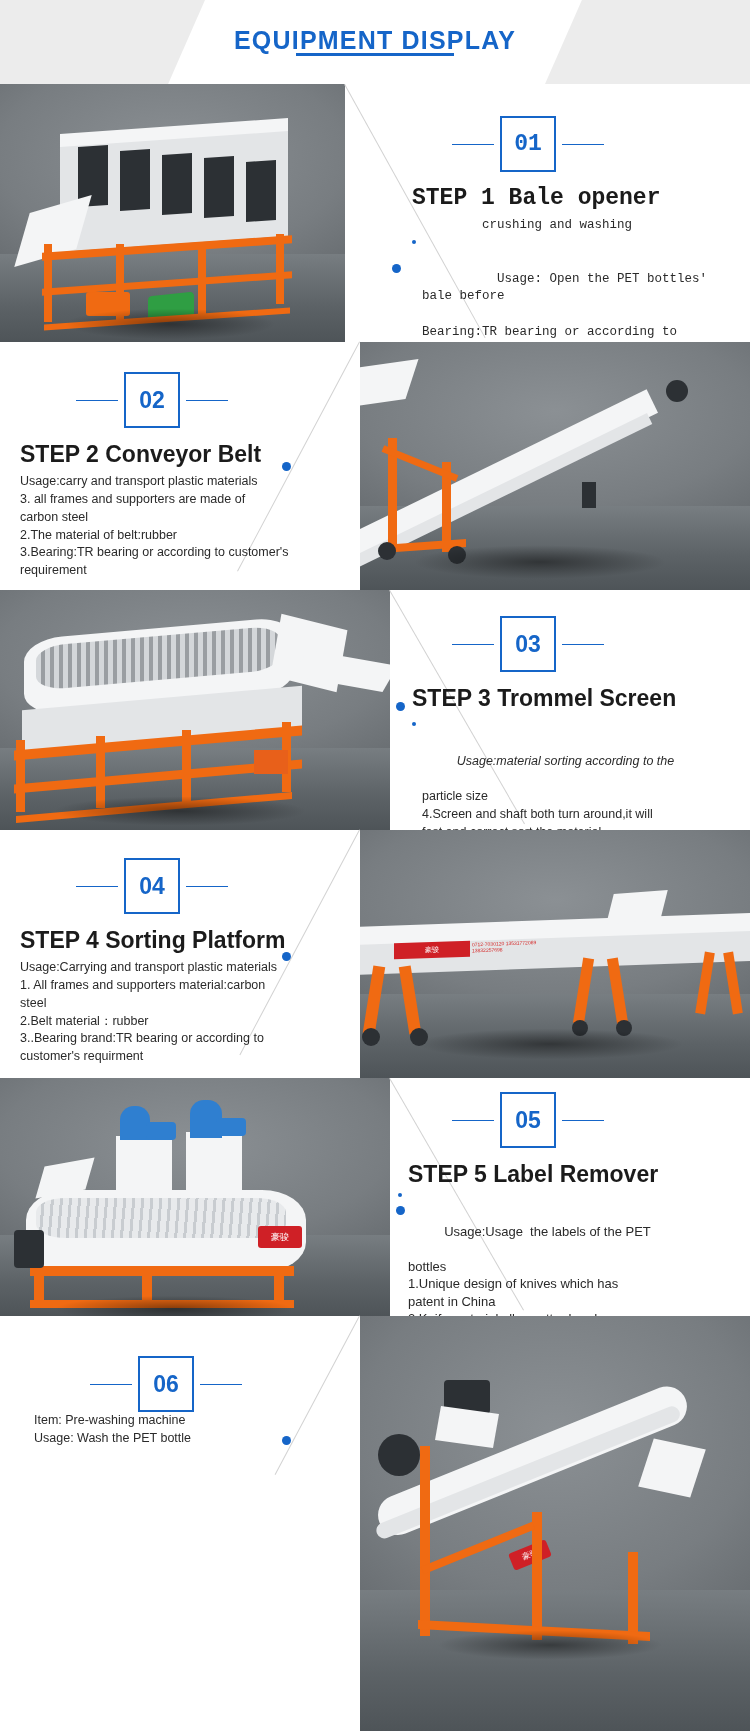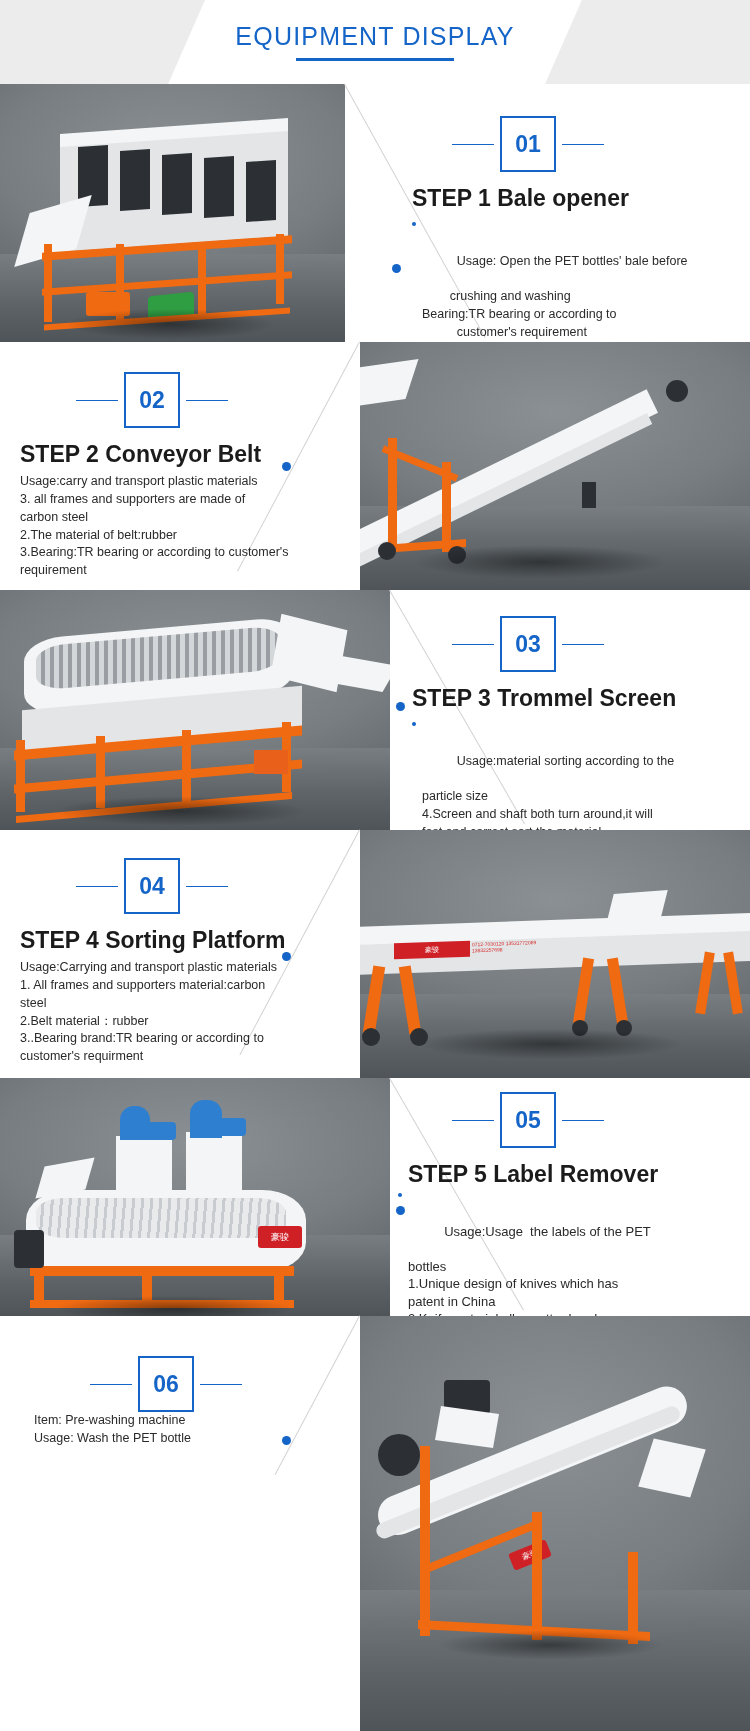--- a/index.html
+++ b/index.html
@@ -41,25 +41,24 @@
     position: absolute;
     left: 0; right: 0; top: 0;
     height: 84px;
     display: flex;
     flex-direction: column;
     align-items: center;
     justify-content: center;
   }
   .header .title {
     font-size: 25px;
-    font-weight: normal;
+    font-weight: bold;
     letter-spacing: 1.2px;
     color: #1565c8;
     line-height: 1;
-    padding-bottom: 9px;
   }
   .header .underline {
     width: 158px;
     height: 3px;
     background: #1565c8;
   }
 
   
   .step {
     position: relative;
@@ -189,31 +188,31 @@
       <div class="frame-orange" style="left:116px; top:160px; width:8px; height:76px;"></div>
       <div class="frame-orange" style="left:198px; top:162px; width:8px; height:72px;"></div>
       <div class="frame-orange" style="left:276px; top:150px; width:8px; height:70px;"></div>
       <div class="frame-orange" style="left:44px; top:232px; width:246px; height:6px; transform:skewY(-4deg);"></div>
       <div class="shadow-el" style="left:20px; top:218px; width:300px; height:44px;"></div>
     </div>
 
     <div class="diag" style="left:345px; top:0; width:290px; transform:rotate(61deg);"></div>
     <div class="connector" style="left:392px; top:180px;"></div>
 
-    <div class="txt" style="left:412px; top:32px; width:300px;">
+    <div class="txt" style="left:412px; top:32px; width:300px;font-family:Liberation Mono, monospace;">
       <div class="badge" style="margin-left:88px;">
         <span>01</span>
       </div>
       <div class="step-title">STEP 1 Bale opener</div>
       <div class="desc">
+        <div style="padding-left:10px;">        crushing and washing</div>
         <div style="position:relative; padding-left:10px;">
           <span style="position:absolute;left:0;top:5px;width:4px;height:4px;border-radius:50%;background:#1565c8;display:block;"></span>
           <span>Usage: Open the PET bottles' bale before</span>
         </div>
-        <div style="padding-left:10px;">        crushing and washing</div>
         <div style="padding-left:10px;">Bearing:TR bearing or according to</div>
         <div style="padding-left:10px;">          customer's requirement</div>
         <div style="padding-left:10px;">Material:carbon steel</div>
         <div style="padding-left:10px;">Equipped with operation platform</div>
       </div>
     </div>
   </div>
 
   <div class="step" style="position:absolute; top:342px; left:0; height:248px;">
     <div class="photo" style="right:0; top:0; width:390px; height:248px;">
@@ -275,21 +274,21 @@
 
     <div class="diag" style="left:390px; top:0; width:270px; transform:rotate(60deg);"></div>
     <div class="connector" style="left:396px; top:112px;"></div>
 
     <div class="txt" style="left:412px; top:26px; width:300px;">
       <div class="badge" style="margin-left:88px;">
         <span>03</span>
       </div>
       <div class="step-title">STEP 3 Trommel Screen</div>
       <div class="desc">
-        <div style="position:relative; padding-left:10px;">
+        <div style="position:relative; padding-left:10px;font-style:italic;">
           <span style="position:absolute;left:0;top:5px;width:4px;height:4px;border-radius:50%;background:#1565c8;display:block;"></span>
           <span>Usage:material sorting according to the</span>
         </div>
         <div style="padding-left:10px;">particle size</div>
         <div style="padding-left:10px;">4.Screen and shaft both turn around,it will</div>
         <div style="padding-left:10px;">fast and correct sort the material</div>
         <div style="padding-left:10px;">2.Trommel material:carbon steel</div>
         <div style="padding-left:10px;">3.Sealing design: Prevent dust</div>
       </div>
     </div>

